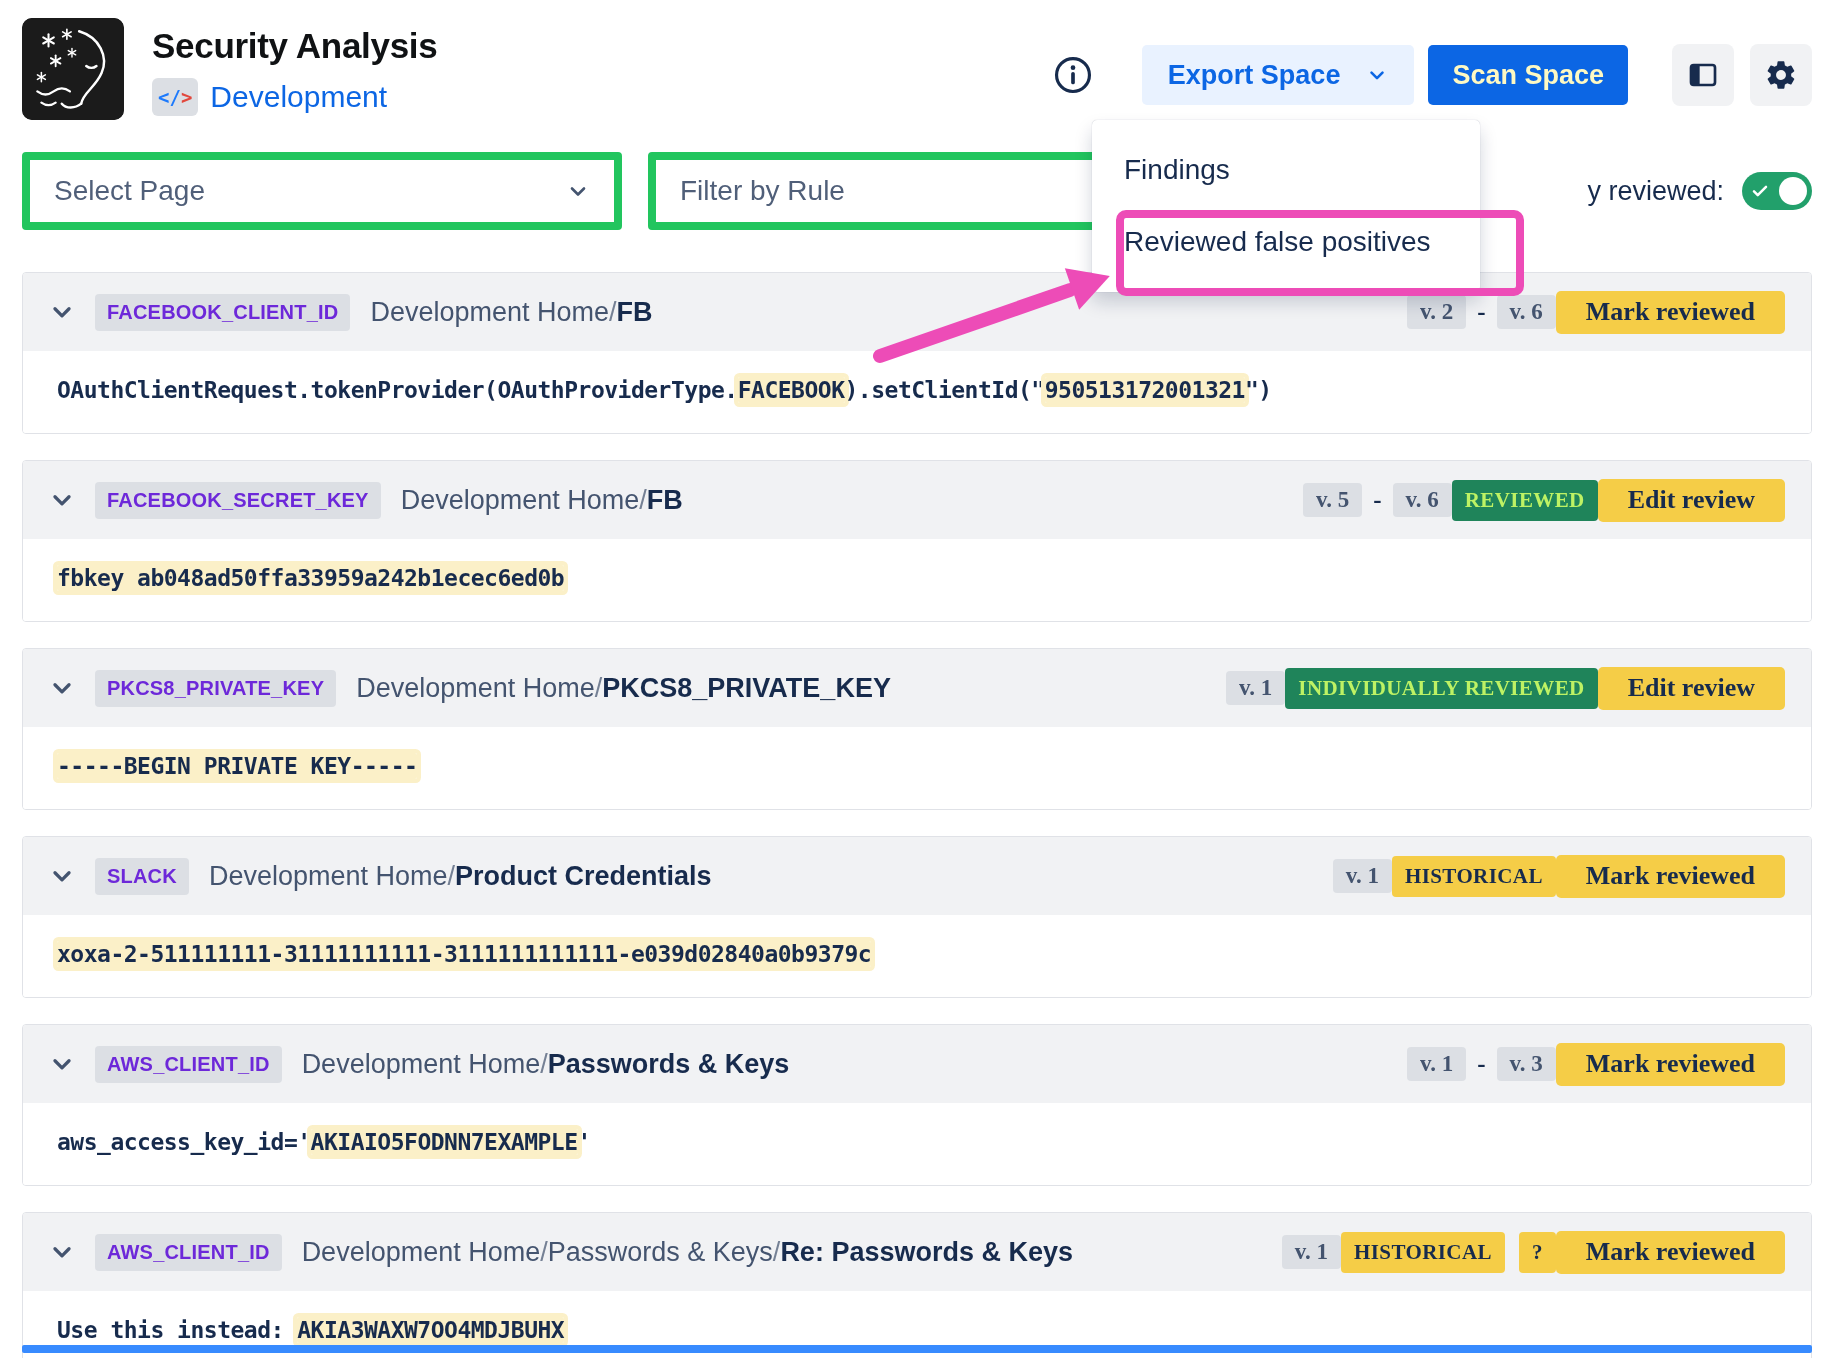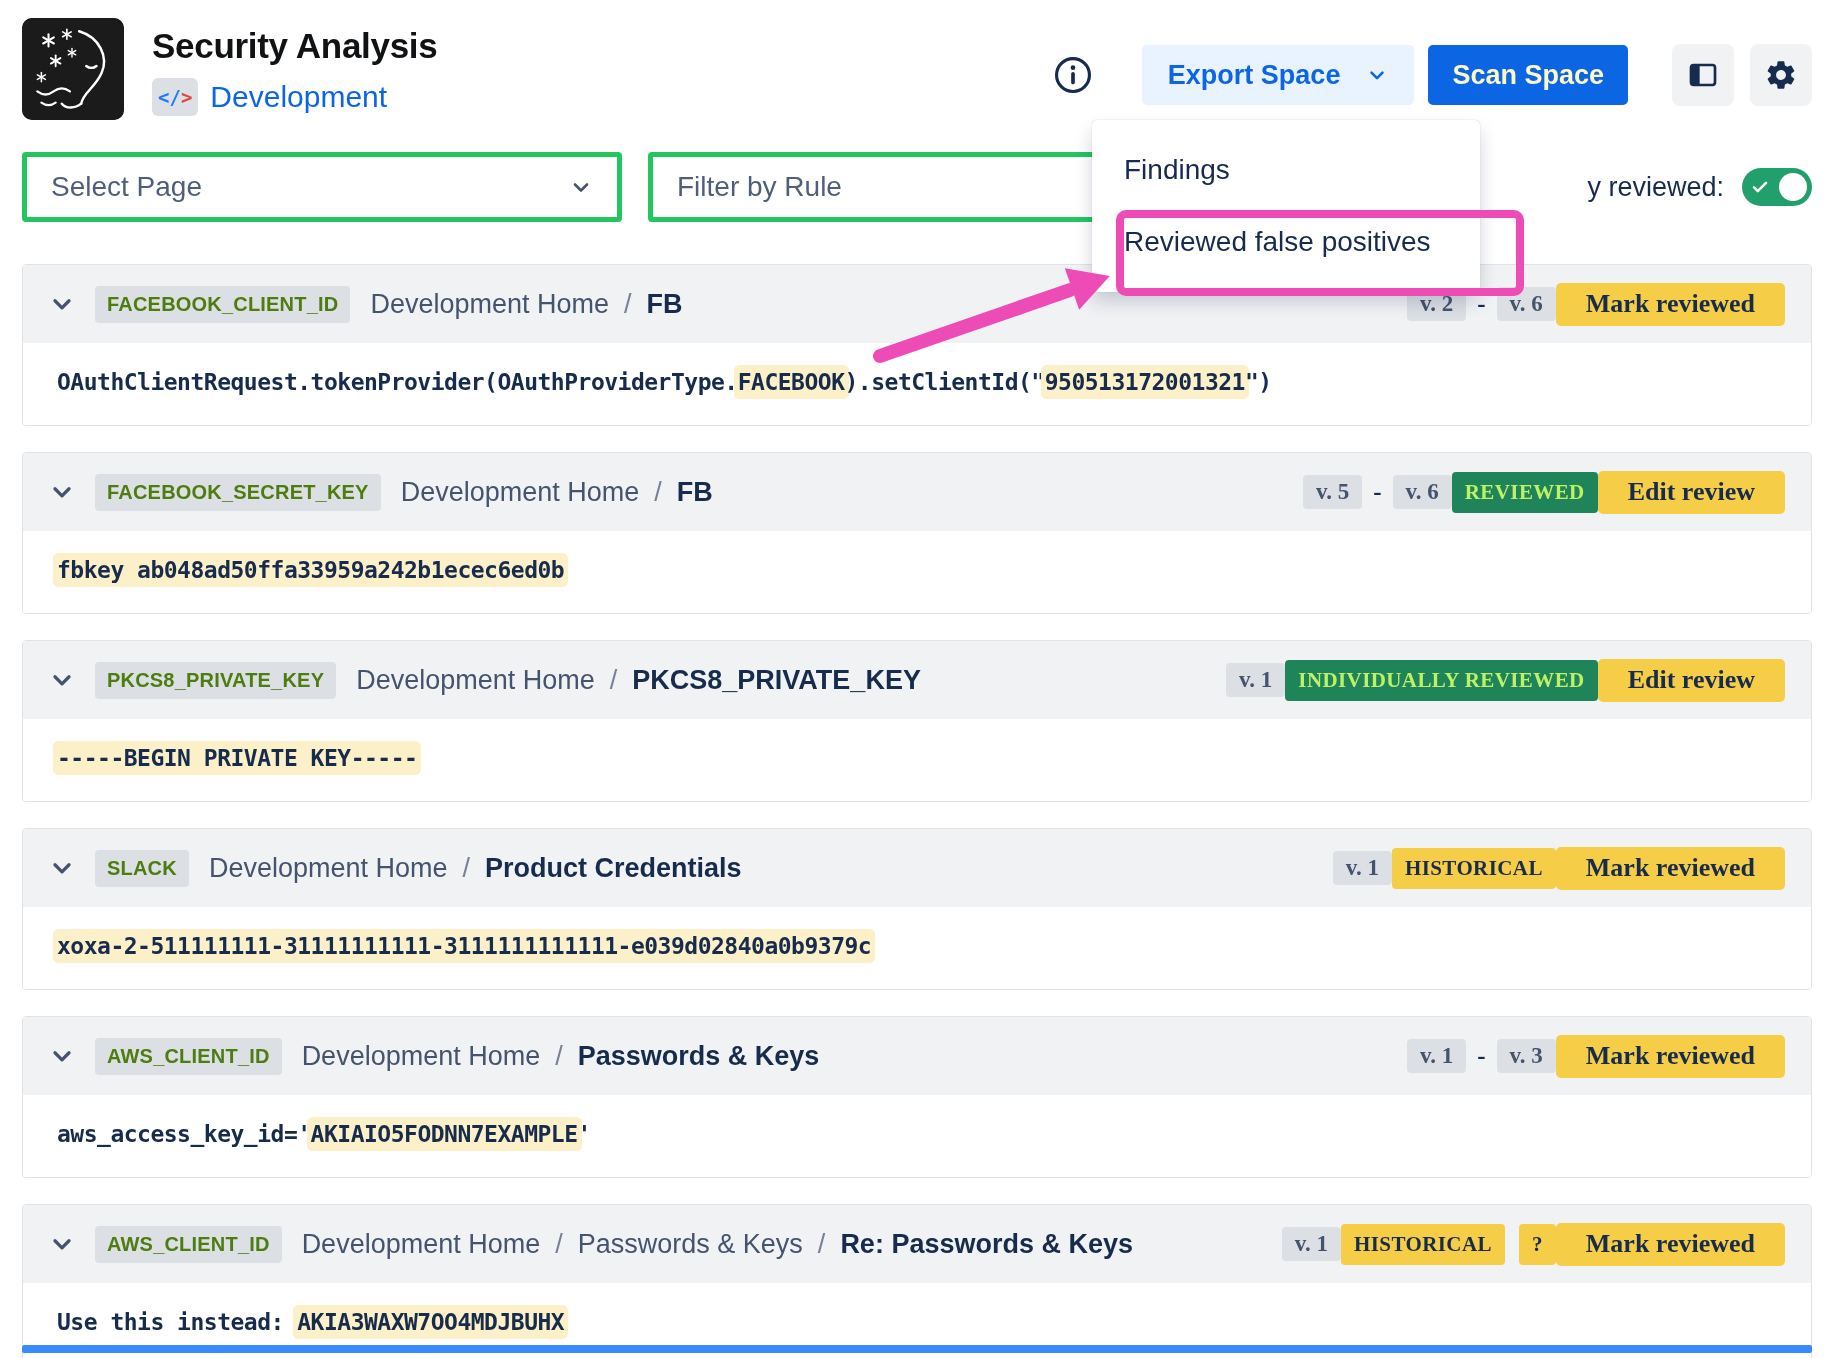--- a/index.html
+++ b/index.html
@@ -26,39 +26,39 @@
   .btn { border:none; border-radius:5px; height:60px; font-size:27px; font-weight:bold;
     font-family:inherit; display:flex; align-items:center; cursor:pointer; }
   .btn-export { background:#E9F2FF; color:#0C66E4; padding:0 26px; gap:26px; }
   .btn-scan { background:#0C66E4; color:#fef9c3; padding:0 24px; margin-left:14px; }
   .icon-group { display:flex; gap:16px; margin-left:44px; }
   .icon-btn { width:62px; height:62px; border-radius:8px; background:#F1F2F4; border:none;
     display:flex; align-items:center; justify-content:center; cursor:pointer; }
 
   
   .filter-row { display:flex; align-items:center; padding:32px 24px 8px 22px; gap:26px; }
-  .select-box { width:600px; height:70px; border:5px solid #22c55e; border-radius:4px;
+  .select-box { width:600px; height:78px; border:8px solid #22c55e; border-radius:4px;
     display:flex; align-items:center; padding:0 24px; background:#fff; cursor:pointer; }
   .select-box .ph { font-size:28px; color:#505F79; }
   .select-box .chev { margin-left:auto; display:flex; }
   .reviewed-group { margin-left:auto; display:flex; align-items:center; gap:18px; }
   .reviewed-label { font-size:27px; color:#172B4D; }
   .toggle { width:70px; height:38px; border-radius:19px; background:#22A06B; position:relative;
     flex-shrink:0; cursor:pointer; }
   .toggle .knob { position:absolute; top:5px; right:5px; width:28px; height:28px; border-radius:50%; background:#fff; }
   .toggle .check { position:absolute; left:9px; top:10px; }
 
   
   .findings-list { padding:34px 24px 0 22px; }
   .finding-card { border:1px solid #E0E2E7; border-radius:4px; overflow:hidden; margin-bottom:26px; background:#fff; }
   .finding-header { height:78px; background:#F1F2F4; display:flex; align-items:center; padding:0 26px; gap:20px; }
   .chevron-btn { background:none; border:none; display:flex; cursor:pointer; flex-shrink:0; }
-  .rule-chip { background:#DCDFE4; color:#4d7c0f; font-weight:bold; font-size:20px;
+  .rule-chip { background:#DCDFE4; color:#6d28d9; font-weight:bold; font-size:20px;
     padding:7px 12px; border-radius:4px; letter-spacing:0.2px; flex-shrink:0; white-space:nowrap; }
-  .breadcrumb { font-size:27px; color:#44546F; display:flex; align-items:center; gap:15px; white-space:nowrap; }
+  .breadcrumb { font-size:27px; color:#44546F; display:flex; align-items:center; white-space:nowrap; }
   .breadcrumb .sep { color:#758195; }
   .breadcrumb .crumb { cursor:pointer; }
   .breadcrumb .crumb.last { font-weight:bold; color:#172B4D; }
   .right-group { margin-left:auto; display:flex; align-items:center; flex-shrink:0;font-family:Liberation Serif, serif; }
   .vgroup { display:flex; align-items:center; gap:11px; }
   .vbadge { background:#DCDFE4; color:#44546F; font-size:23px; font-weight:bold; padding:4px 13px; border-radius:4px; }
   .vdash { color:#172B4D; font-size:25px; font-weight:bold; }
   .badges-group { display:flex; align-items:center; gap:14px; }
   .sbadge { font-size:21px; font-weight:bold; padding:8px 13px; border-radius:4px; letter-spacing:0.4px; white-space:nowrap; }
   .sbadge.green { background:#1F845A; color:#bef264; }

